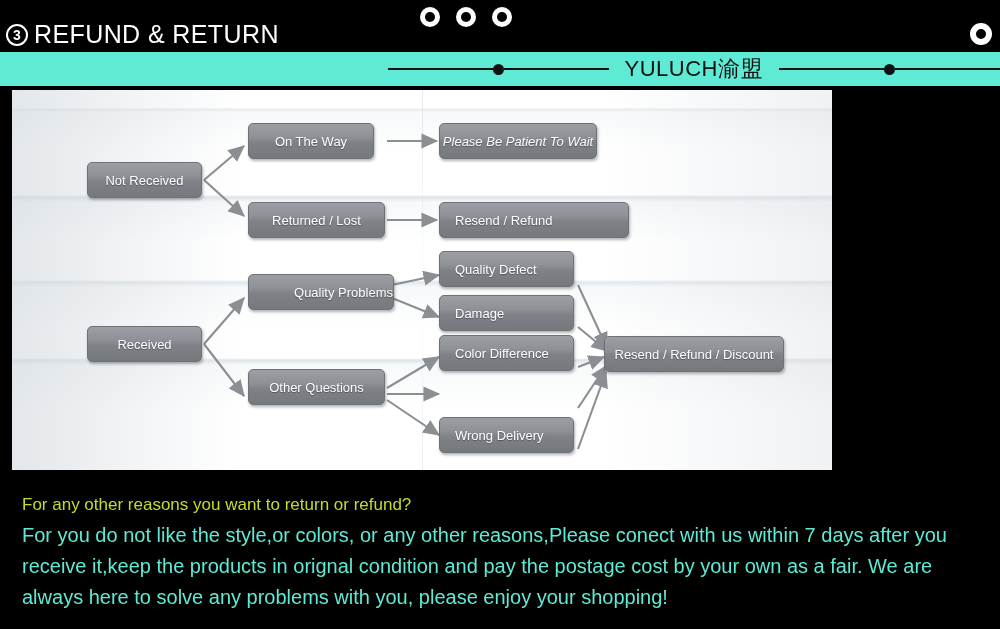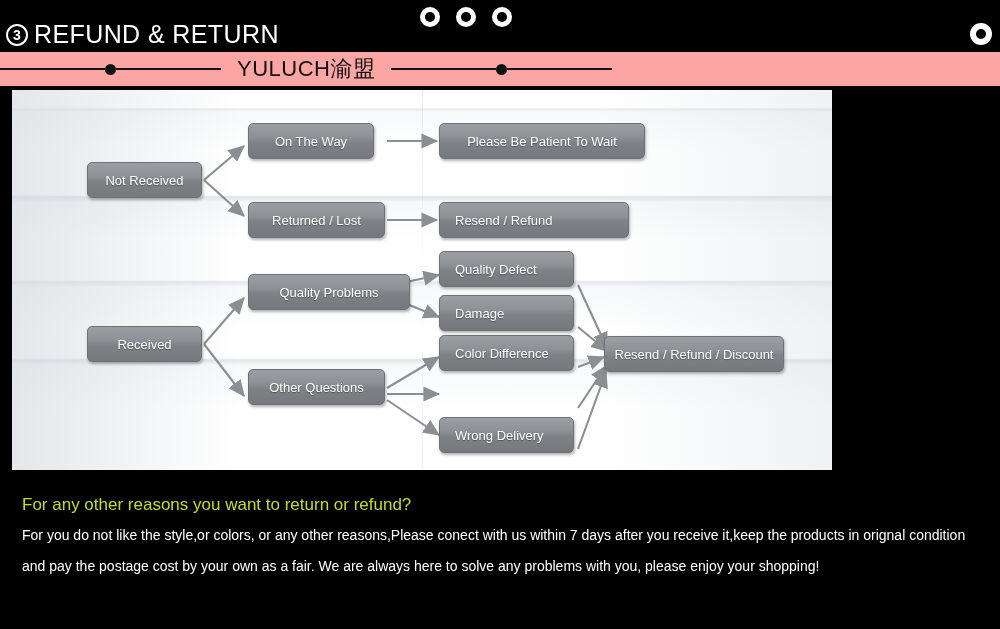--- a/index.html
+++ b/index.html
@@ -59,22 +59,22 @@
   #header-right-ring{
     position:absolute;right:8px;top:23px;
     width:22px;height:22px;border-radius:50%;
     border:6px solid #fff;box-sizing:border-box;
     background:#000;
   }
 
   
   #brand-row{
     position:absolute;left:0;top:52px;width:1000px;height:34px;
-    background:#fca5a5;
-    display:flex;align-items:center;justify-content:flex-start;
+    background:#5eead4;
+    display:flex;align-items:center;justify-content:flex-end;
     gap:6px;
   }
   .deco{display:flex;align-items:center;}
   .deco .seg{height:2px;background:#111;}
   .deco .seg.long{width:105px;}
   .deco .seg.short{width:105px;}
   .deco .knob{
     width:11px;height:11px;border-radius:50%;background:#111;
     margin:0 0px;
   }
@@ -130,21 +130,21 @@
 
   
   #bottom-block{
     position:absolute;left:0;top:484px;width:1000px;height:145px;
     background:#000;padding:0 22px;box-sizing:border-box;
   }
   #policy-question{
     color:#c7da27;font-size:17px;line-height:30px;padding-top:6px;
   }
   #policy-body{
-    color:#ffffff;font-size:14px;line-height:31px;
+    color:#5eead4;font-size:20px;line-height:31px;
   }
 </style>
 </head>
 <body>
 
 <div id="header-band"></div>
 
 <div id="header-dots">
   <span class="dot">
       <i></i>
@@ -219,33 +219,33 @@
   </div>
 
   <div class="node center" style="left:236px;top:33px;width:126px;height:36px;">
     <span>On The Way</span>
   </div>
 
   <div class="node center" style="left:236px;top:112px;width:137px;height:36px;text-align:center;">
     <span>Returned / Lost</span>
   </div>
 
-  <div class="node center" style="left:427px;top:33px;width:206px;height:36px;">
+  <div class="node center" style="left:427px;top:33px;width:158px;height:36px;font-style:italic;">
     <span>Please Be Patient To Wait</span>
   </div>
 
   <div class="node left" style="left:427px;top:112px;width:190px;height:36px;">
     <span>Resend / Refund</span>
   </div>
 
   <div class="node center" style="left:75px;top:236px;width:115px;height:36px;">
     <span>Received</span>
   </div>
 
-  <div class="node center" style="left:236px;top:184px;width:162px;height:36px;">
+  <div class="node center" style="left:236px;top:184px;width:146px;height:36px;justify-content:flex-end;">
     <span>Quality Problems</span>
   </div>
 
   <div class="node center" style="left:236px;top:279px;width:137px;height:36px;">
     <span>Other Questions</span>
   </div>
 
   <div class="node left" style="left:427px;top:161px;width:135px;height:36px;">
     <span>Quality Defect</span>
   </div>

